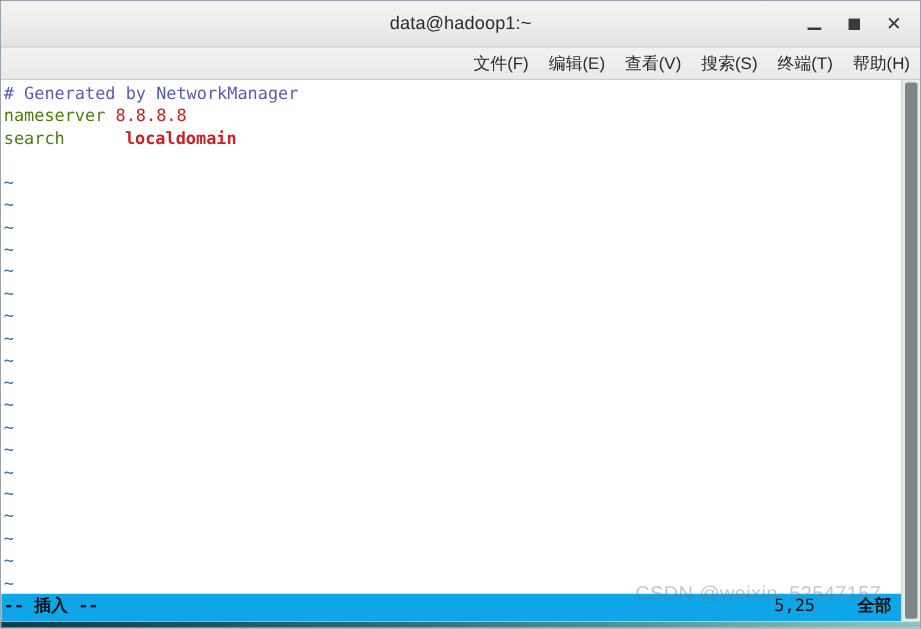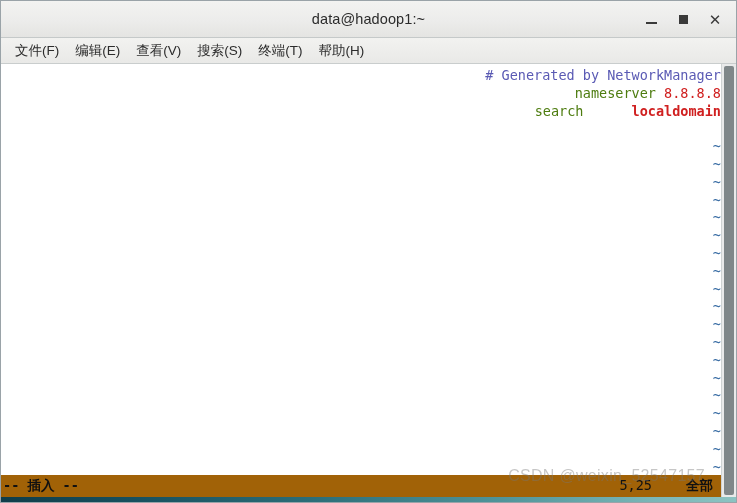--- a/index.html
+++ b/index.html
@@ -83,20 +83,21 @@
   
   .menubar {
     height: 26px;
     flex: 0 0 26px;
     background: linear-gradient(to bottom, #f2f2f0 0%, #e9e9e7 100%);
     border-bottom: 1px solid #c9cdcd;
     display: flex;
     align-items: center;
     padding-left: 6px;
     box-sizing: border-box;
+    justify-content: flex-end;
   }
   .menu-item {
     font-size: 13.5px;
     color: #2c2c2c;
     padding: 2px 8px;
     white-space: nowrap;
     cursor: default;
   }
 
   
@@ -110,42 +111,41 @@
   .term {
     position: relative;
     flex: 1 1 auto;
     overflow: hidden;
     background: #ffffff;
     padding: 3px 0 0 2px;
     box-sizing: border-box;
     font-family: "DejaVu Sans Mono", "Liberation Mono", monospace;
     font-size: 13.5px;
     line-height: 17.8px;
-    text-align: right;
   }
   .line {
     white-space: pre;
     height: 17.8px;
   }
   .c-comment { color: #5a5ab4; }
   .c-key     { color: #4d7c0f; }
   .c-val     { color: #d02020; }
   .c-val-b   { color: #d02020; font-weight: bold; margin-left: 40px; }
   .c-tilde   { color: #3b6ea5; }
 
   
   .statusline {
     position: absolute;
     left: 0;
     right: 0;
     bottom: 0;
     height: 22px;
     display: flex;
     align-items: center;
-    background: #a16207;
+    background: #0ea5e9;
     font-family: "DejaVu Sans Mono", "Liberation Mono", monospace;
     font-size: 13.5px;
     color: #111111;
     padding-left: 2px;
     box-sizing: border-box;
   }
   .status-mode { font-weight: bold; white-space: pre; }
   .status-spacer { flex: 1 1 auto; }
   .status-pos {
     white-space: pre;

